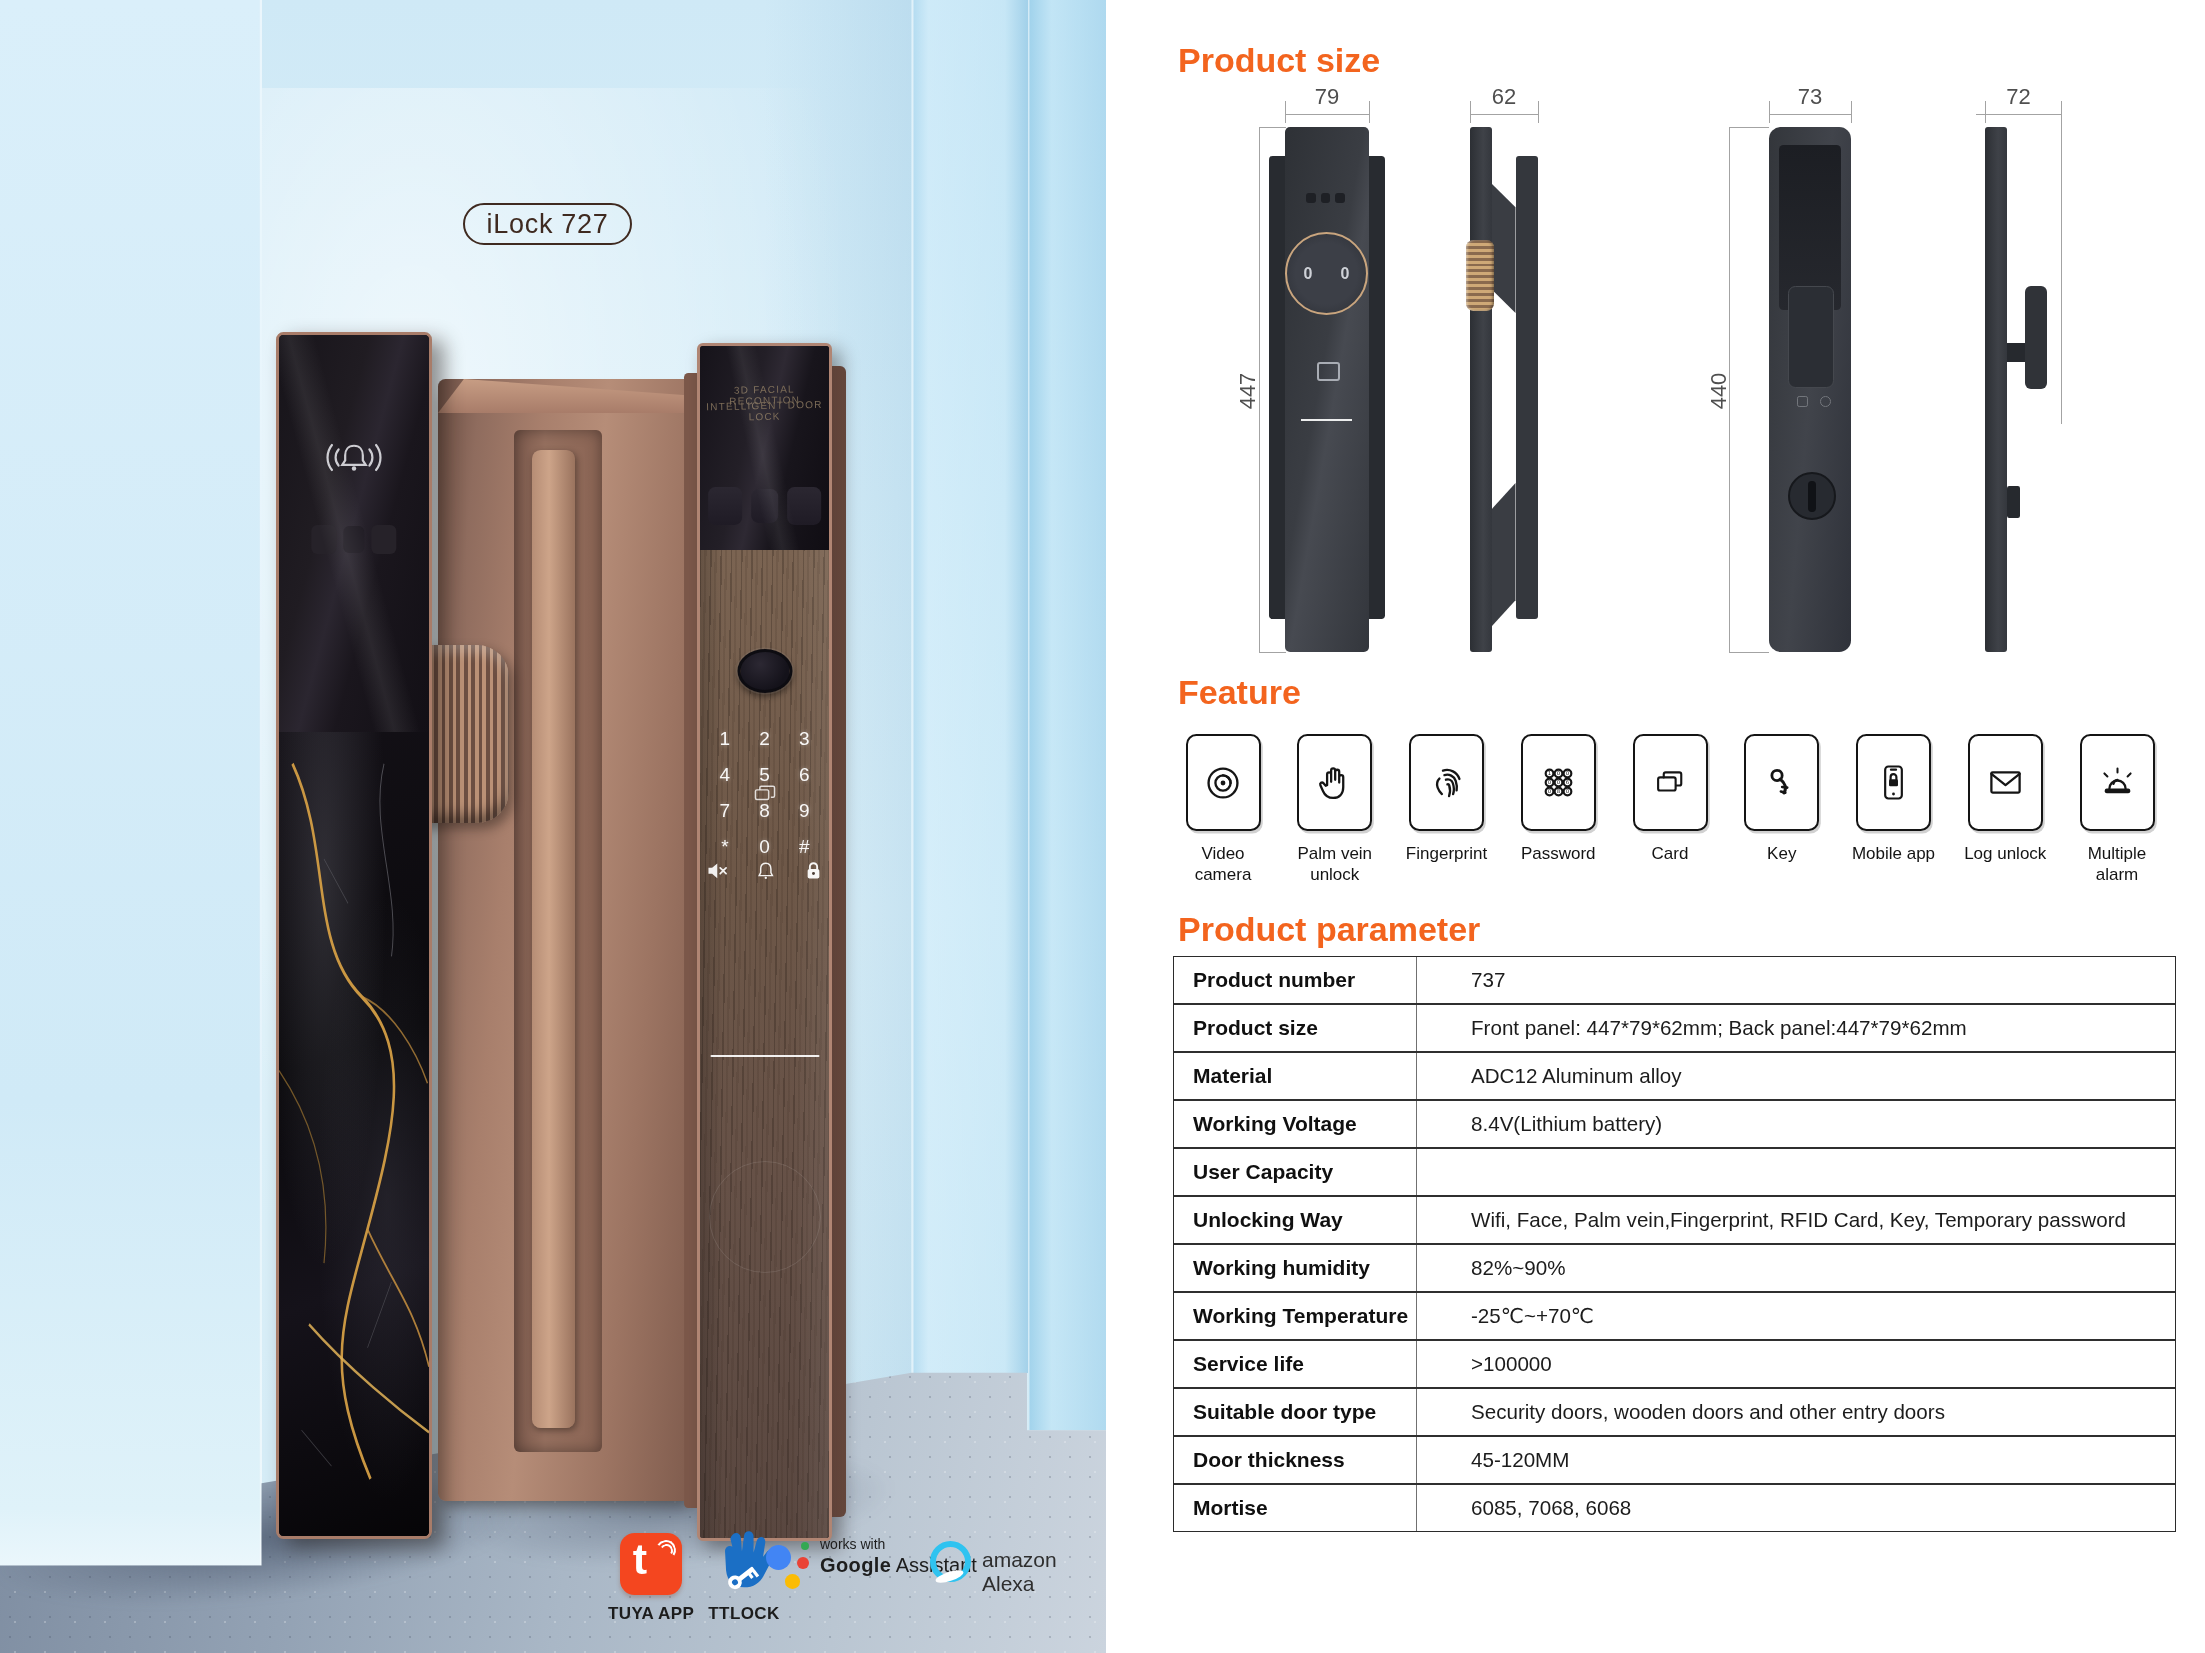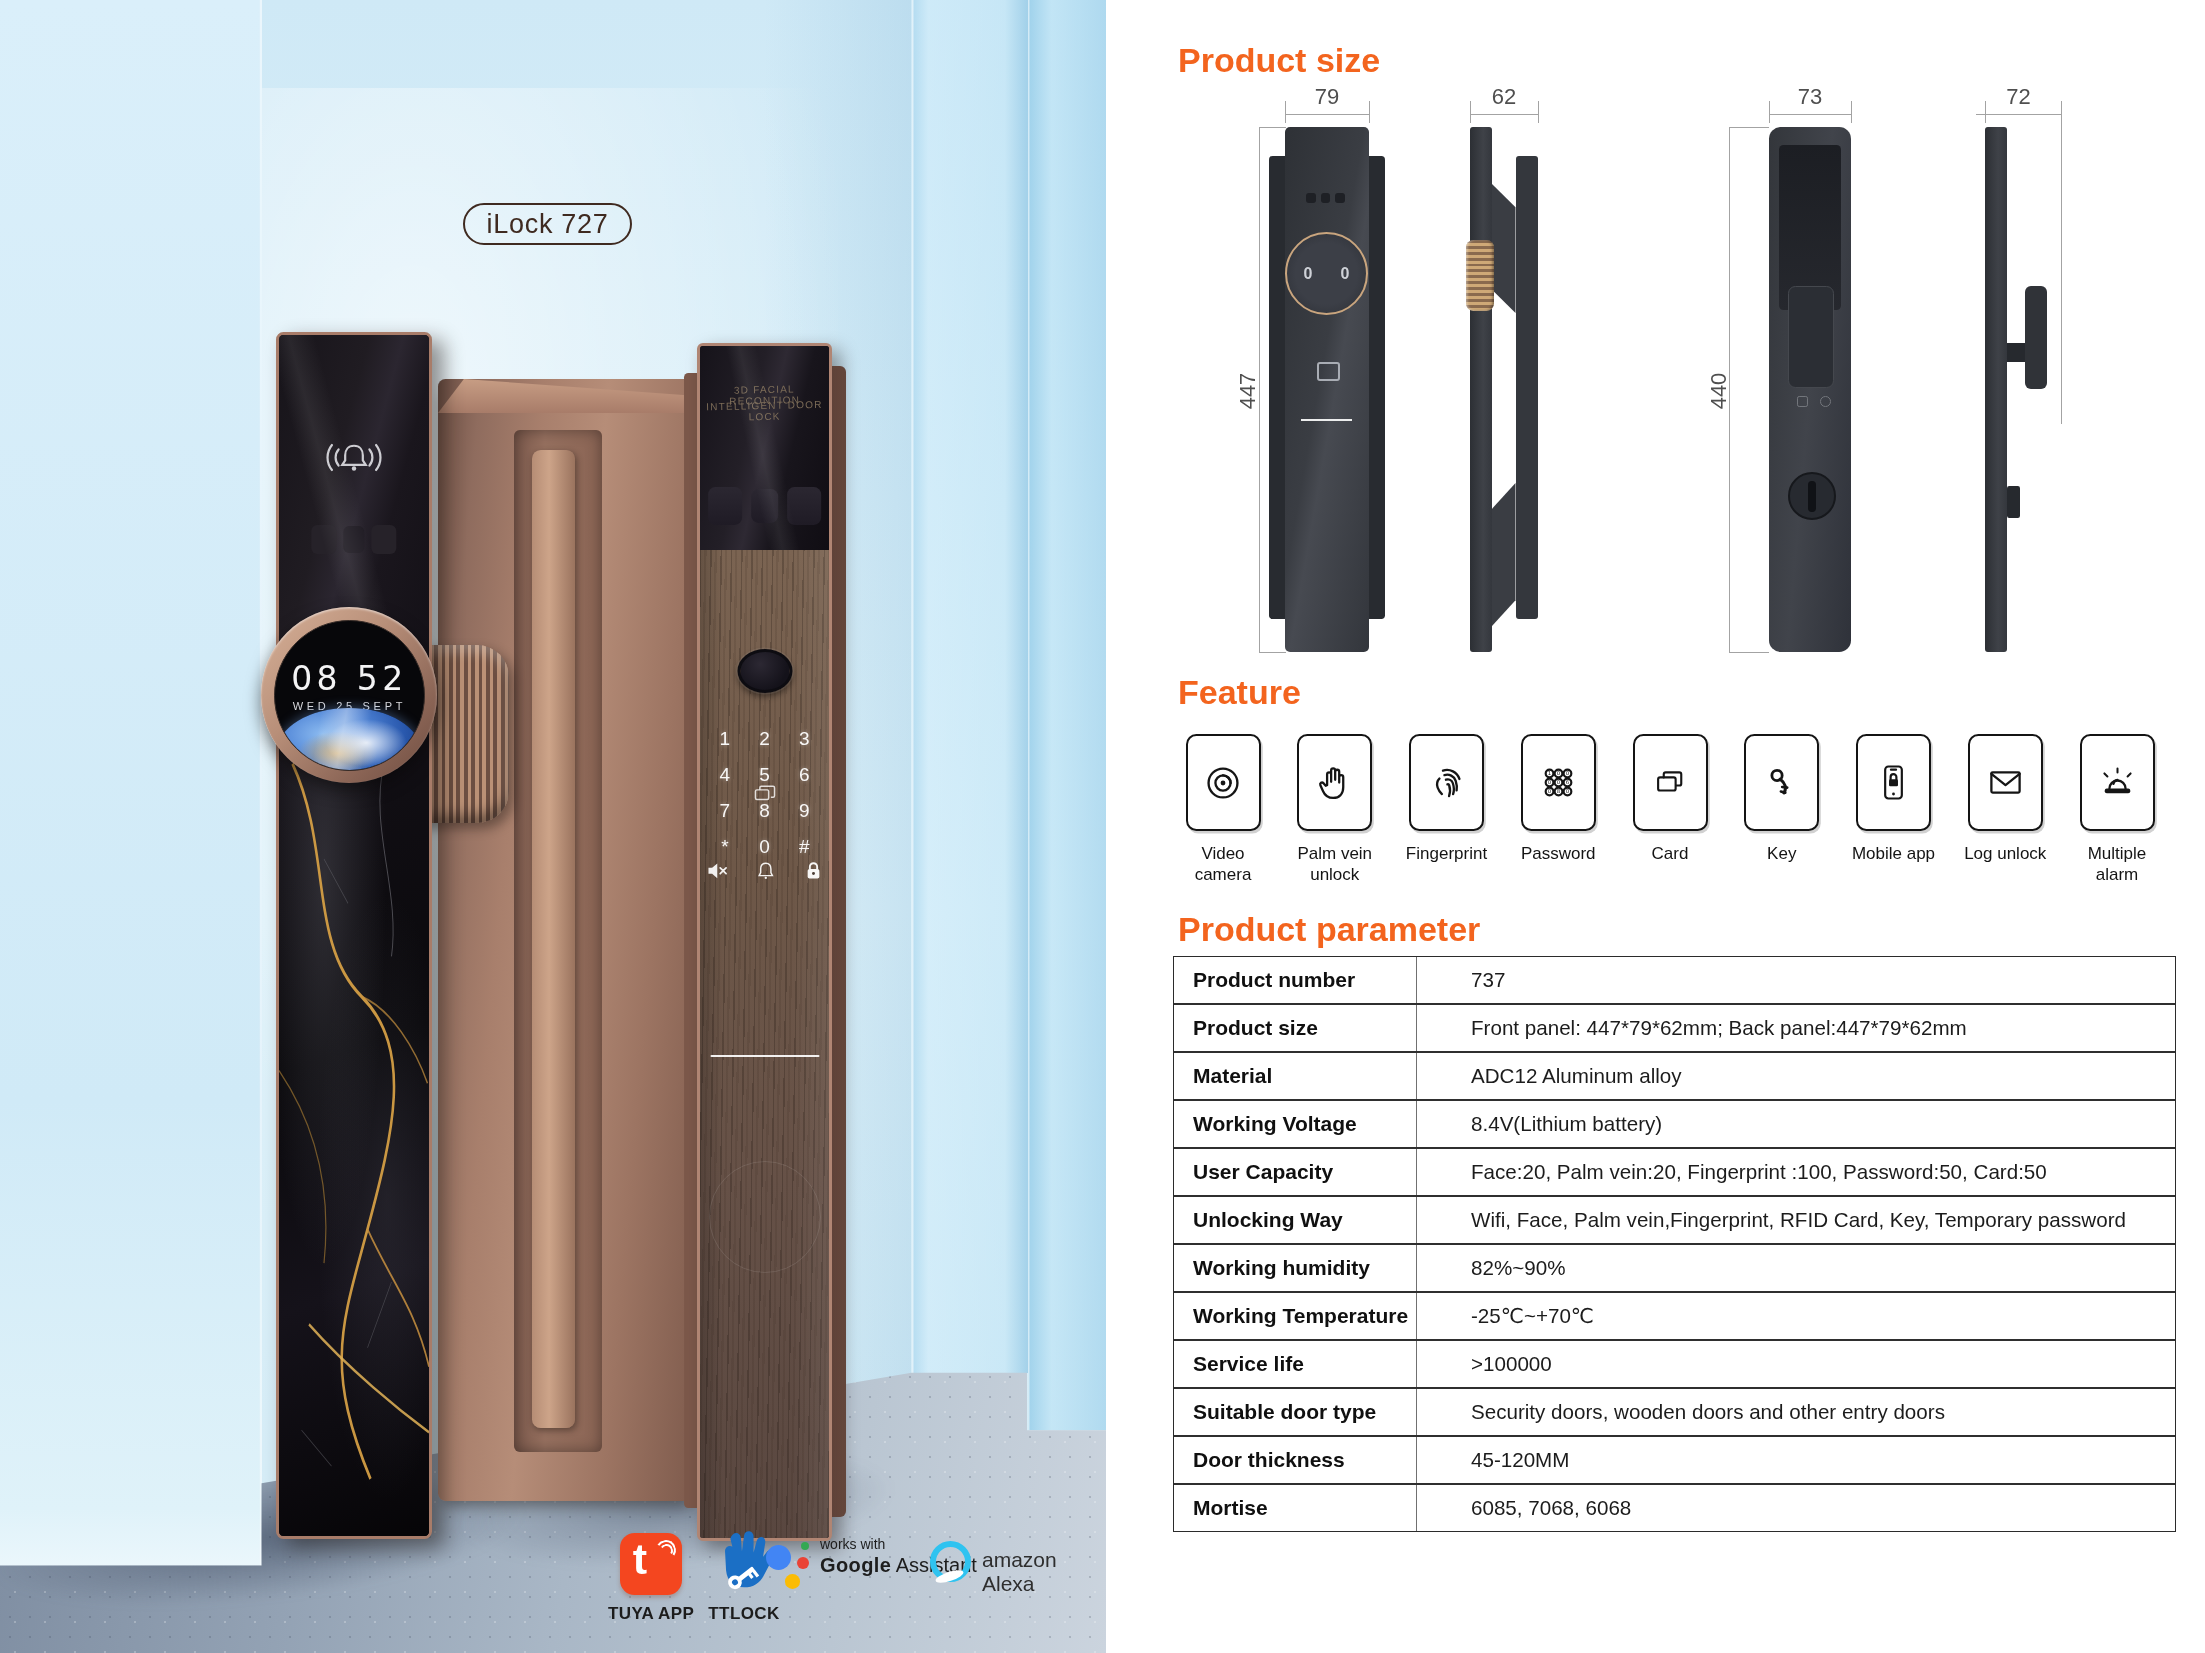--- a/index.html
+++ b/index.html
@@ -266,27 +266,20 @@
         <svg viewBox="0 0 200 760" preserveAspectRatio="none">
           <path d="M18 30 C70 110,40 200,110 250 S152 380,118 470 S60 600,122 706" stroke="#d49e44" stroke-width="3.4" fill="none" opacity=".95"></path>
           <path d="M118 470 C150 520,182 545,200 600" stroke="#c8913f" stroke-width="2.2" fill="none" opacity=".85"></path>
           <path d="M110 250 C150 262,182 300,198 332" stroke="#c8913f" stroke-width="1.8" fill="none" opacity=".7"></path>
           <path d="M0 320 C40 362,72 420,60 502" stroke="#9b7430" stroke-width="1.6" fill="none" opacity=".7"></path>
           <path d="M40 560 C92 602,162 642,200 662" stroke="#e3b458" stroke-width="2.6" fill="none" opacity=".85"></path>
           <path d="M140 30 C120 90,162 150,150 212" stroke="#8a8a92" stroke-width="1.3" fill="none" opacity=".5"></path>
           <path d="M60 120 L92 162 M150 520 l-32 62 M30 660 l40 34" stroke="#6e6e76" stroke-width="1" fill="none" opacity=".45"></path>
         </svg>
       </div>
-      <div id="clock">
-        <div id="clock-face">
-          <div id="clock-time">08 52</div>
-          <div id="clock-date">WED 25 SEPT</div>
-          <div id="earth"></div>
-        </div>
-      </div>
     </div>
 
     <div id="lockB-backL"></div>
     <div id="lockB-backR"></div>
     <div id="lockB">
       <div id="lockB-glass">
         <div id="lockB-title1" class="lockB-title">3D FACIAL RECONTION</div>
         <div id="lockB-title2" class="lockB-title">INTELLIGENT DOOR LOCK</div>
         <div id="lockB-dots">
           <span class="sdot"></span>
@@ -556,21 +549,20 @@
       <div class="p-row">
         <div class="p-label">Material</div>
         <div class="p-value">ADC12 Aluminum alloy</div>
       </div>
       <div class="p-row">
         <div class="p-label">Working Voltage</div>
         <div class="p-value">8.4V(Lithium battery)</div>
       </div>
       <div class="p-row">
         <div class="p-label">User Capacity</div>
-        <div class="p-value">Face:20, Palm vein:20, Fingerprint :100, Password:50, Card:50</div>
       </div>
       <div class="p-row">
         <div class="p-label">Unlocking Way</div>
         <div class="p-value">Wifi, Face, Palm vein,Fingerprint, RFID Card, Key, Temporary password</div>
       </div>
       <div class="p-row">
         <div class="p-label">Working humidity</div>
         <div class="p-value">82%~90%</div>
       </div>
       <div class="p-row">

